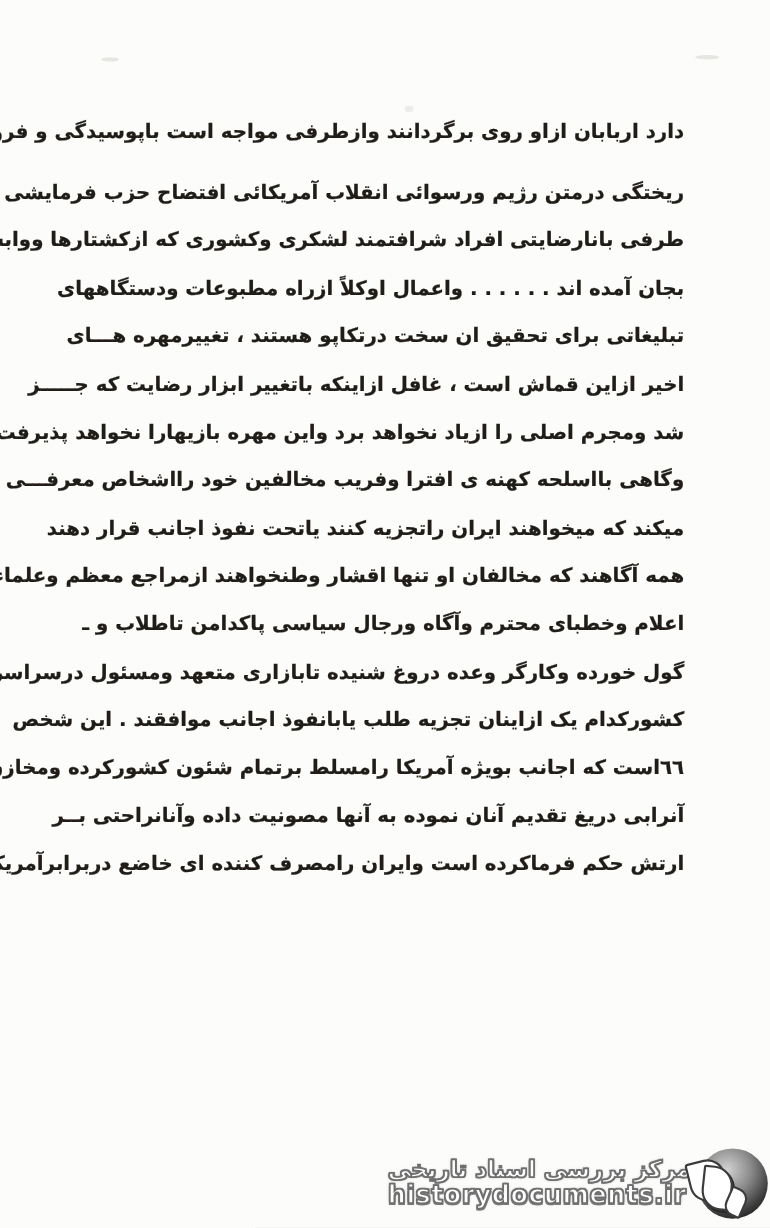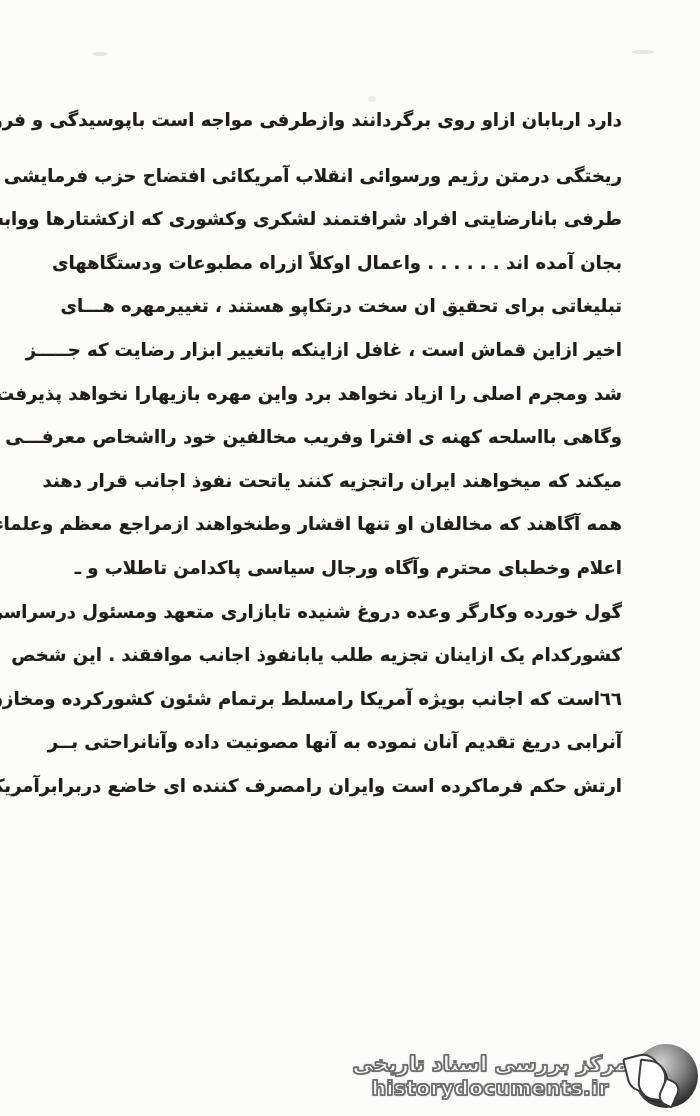--- a/index.html
+++ b/index.html
@@ -48,35 +48,35 @@
 
   
   .watermark{
     position:absolute;
     right:2px;bottom:8px;
     display:flex;
     align-items:center;
     gap:6px;
   }
   .wm-text{
-    text-align:center;
+    text-align:left;
     direction:rtl;
     line-height:1.1;
   }
   .outlined{
     color:#ffffff;
     font-weight:bold;
     -webkit-text-stroke:1.4px #6e6e6e;
     text-shadow:
       -1px -1px 0 #7a7a7a, 1px -1px 0 #7a7a7a,
       -1px  1px 0 #7a7a7a, 1px  1px 0 #7a7a7a,
       0 0 3px #9a9a9a;
   }
   .wm-title{font-size:21px;letter-spacing:.5px;}
-  .wm-url{font-size:20px;direction:ltr;letter-spacing:.5px;}
+  .wm-url{font-size:23px;direction:ltr;letter-spacing:.5px;}
   .wm-logo{
     position:relative;
     width:64px;height:64px;
     border-radius:50%;
     background:radial-gradient(circle at 42% 30%, #d2d2d2 0%, #8a8a8a 38%, #3a3a3a 70%, #0d0d0d 95%);
     flex:0 0 auto;
   }
   .wm-logo .page1,
   .wm-logo .page2{
     position:absolute;

